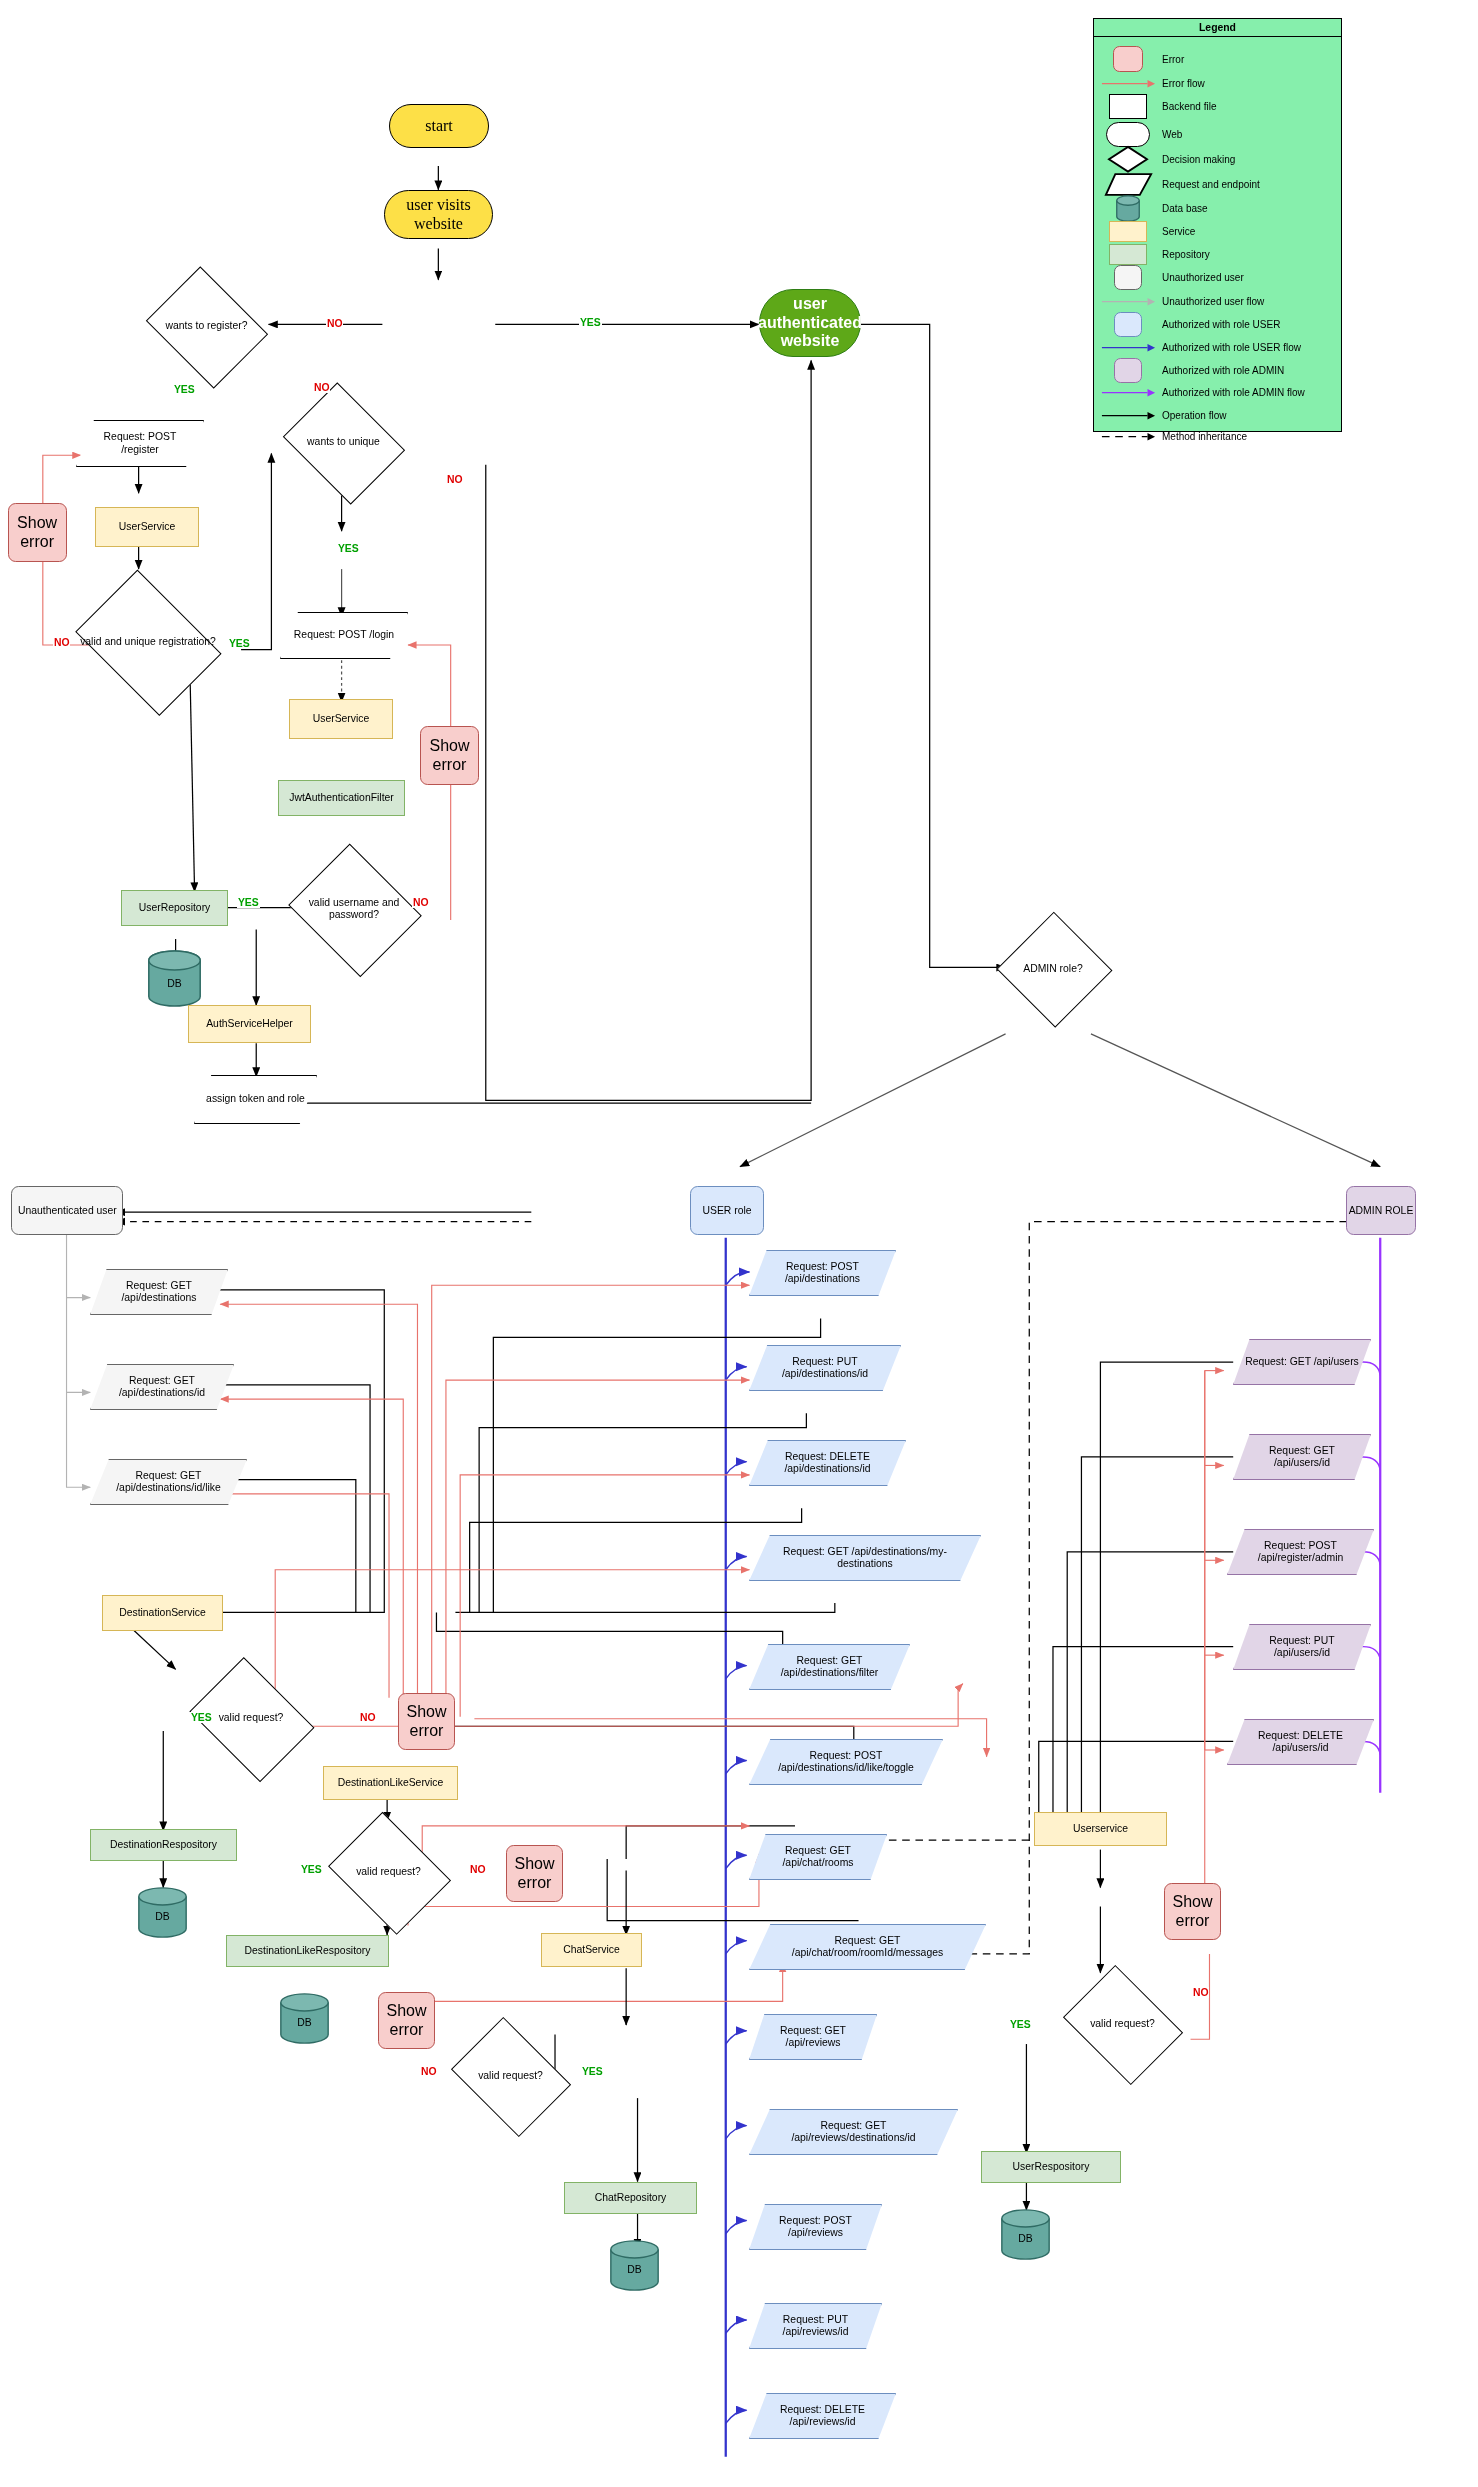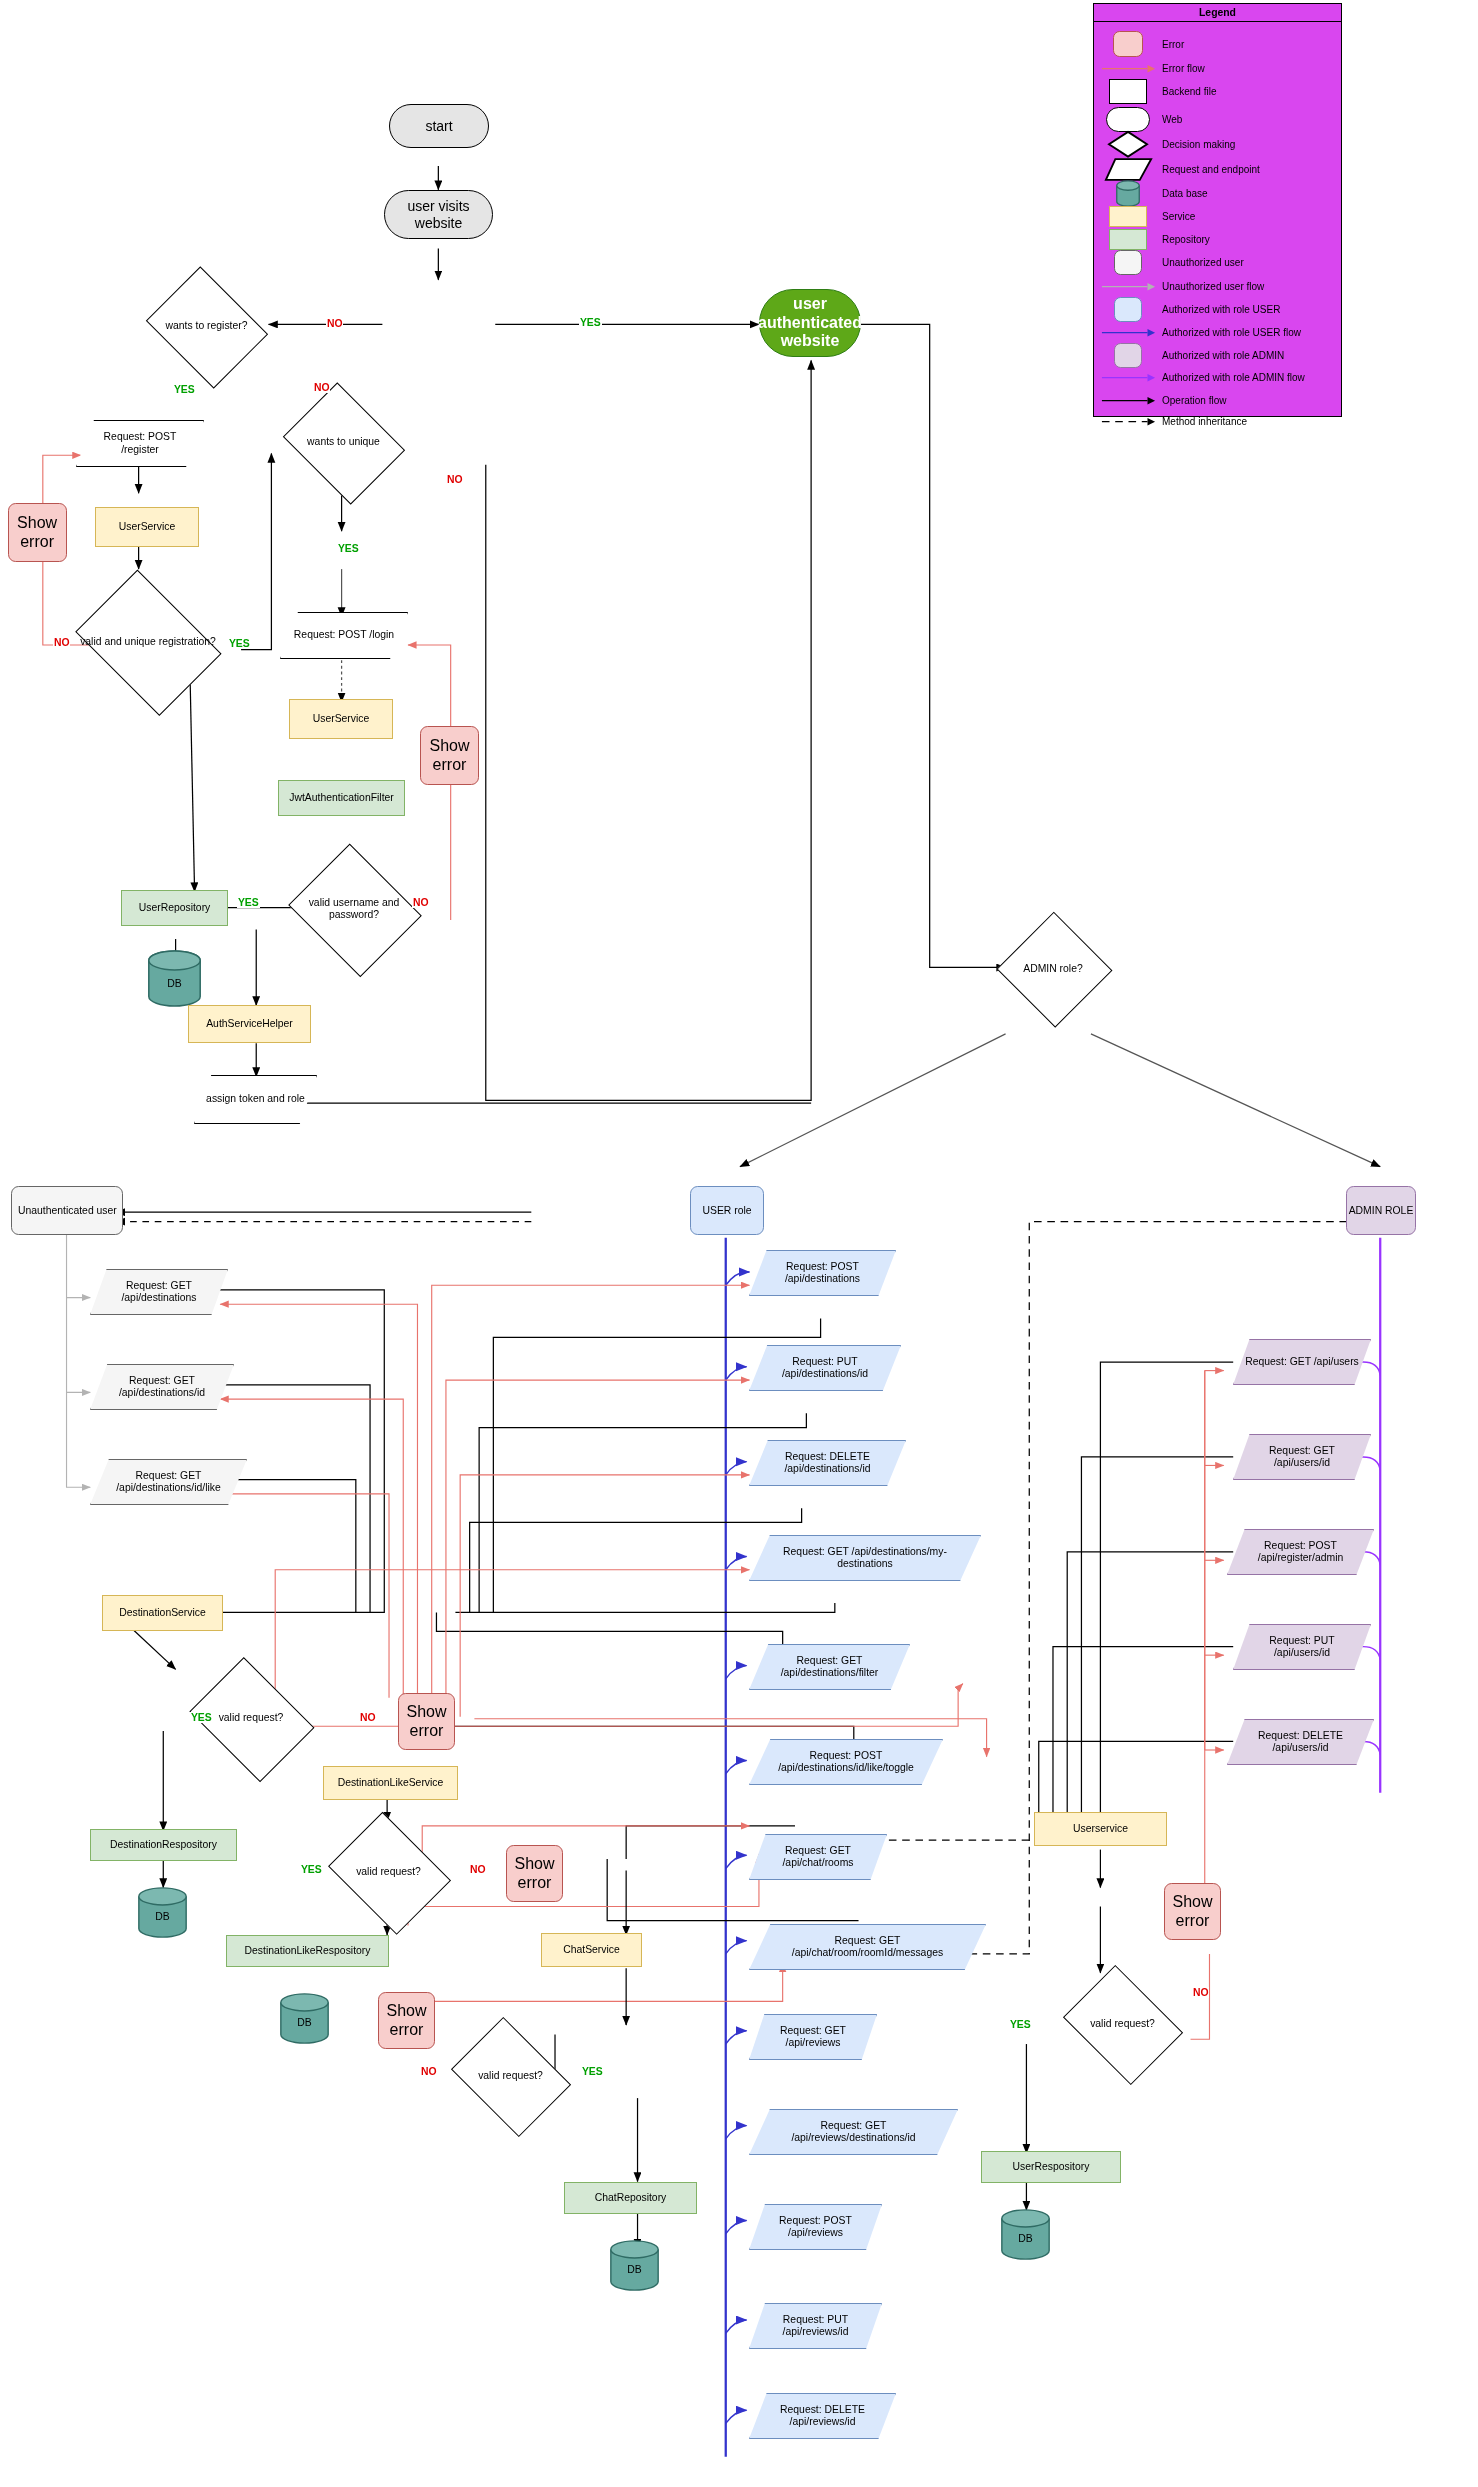--- a/index.html
+++ b/index.html
@@ -4,21 +4,21 @@
 <style>
   html,body{margin:0;padding:0;background:#fff;}
   body{font-family:"Liberation Sans",sans-serif;}
   #canvas{position:relative;width:1479px;height:2487px;background:#fff;overflow:hidden;}
   svg#wires{position:absolute;left:0;top:0;width:1479px;height:2487px;pointer-events:none;}
 
   .node{position:absolute;box-sizing:border-box;display:flex;align-items:center;justify-content:center;
         text-align:center;line-height:1.15;color:#000;z-index:3;}
 
   
-  .web{border:1.9px solid #000;border-radius:948px;background:#e5e5e5;font-size:14px;}
+  .web{border:1.9px solid #000;border-radius:948px;background:#fde047;font-size:16px;font-family:Liberation Serif, serif;}
   .webgreen{border:1.9px solid #2E7D14;border-radius:948px;background:#5EA818;color:#fff;font-weight:bold;font-size:16px;}
   .decision{background:transparent;font-size:10.4px;}
   .decision .dlabel{position:relative;z-index:2;}
   .decision:before{content:"";position:absolute;left:14.65%;top:14.65%;width:70.7%;height:70.7%;
       background:#fff;border:1.9px solid #000;transform:rotate(45deg);z-index:0;}
   .decision .dlabel{z-index:1;}
   .service{border:1.4px solid #d6b656;background:#fff2cc;font-size:10.4px;}
   .repo{border:1.4px solid #82b366;background:#d5e8d4;font-size:10.4px;}
   .err{border:1.4px solid #b85450;background:#f8cecc;border-radius:7.6px;font-size:16px;}
   .roleun{border:1.5px solid #666;background:#f5f5f5;border-radius:7.6px;font-size:10.4px;}
@@ -29,21 +29,21 @@
   
   .par{font-size:10.4px;position:absolute;display:flex;align-items:center;justify-content:center;text-align:center;z-index:3;}
   .par .pbg{position:absolute;inset:0;}
   .par .ptxt{position:relative;z-index:2;padding:0 11.4px;line-height:1.2;}
 
   .lbl{position:absolute;font-size:10.4px;font-weight:bold;z-index:4;background:#fff;padding:0 0.9px;}
   .lbl.yes{color:#00A000;}
   .lbl.no{color:#E00000;}
 
   
-  #legend{position:absolute;left:1093px;top:3px;width:247px;height:412px;border:1.4px solid #000;background:#d946ef;z-index:5;}
+  #legend{position:absolute;left:1093px;top:18px;width:247px;height:412px;border:1.4px solid #000;background:#86efac;z-index:5;}
   #legend .ltitle{height:17px;border-bottom:1.4px solid #000;display:flex;align-items:center;justify-content:center;
       font-size:10.4px;font-weight:bold;}
   #legend .lrow{position:absolute;left:0;width:247px;height:23px;display:flex;align-items:center;}
   #legend .lsym{width:68px;display:flex;align-items:center;justify-content:center;}
   #legend .ltxt{font-size:10px;color:#000;}
   .sw{width:30px;height:26.6px;box-sizing:border-box;}
   .sw.r8{border-radius:6.6px;}
 </style>
 </head>
 <body>

